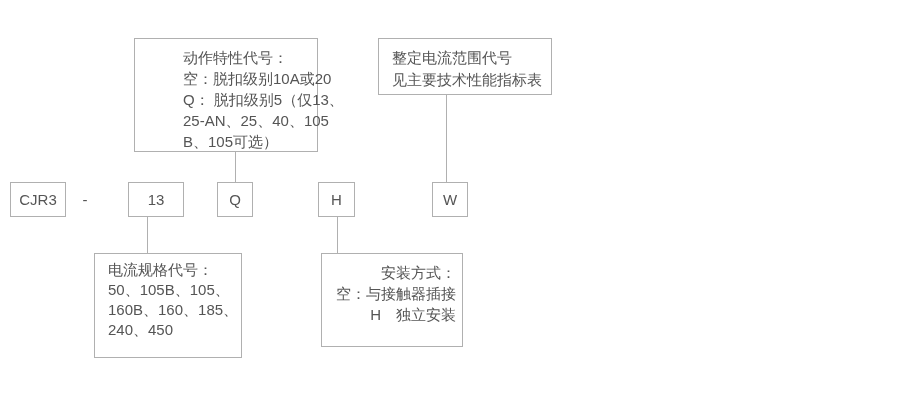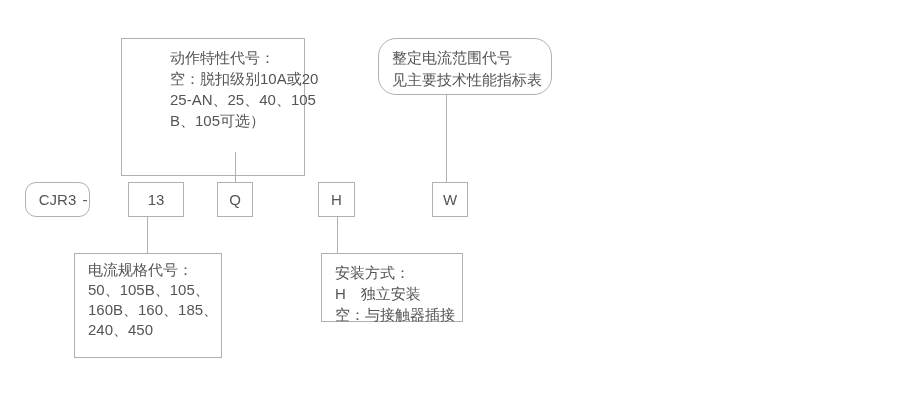--- a/index.html
+++ b/index.html
@@ -56,33 +56,34 @@
     position: absolute;
     width: 1px;
     background: #b0b0b0;
   }
 </style>
 </head>
 <body>
 
 <div class="canvas">
 
-  <div class="box callout callout-action" style="left:121px; top:38px; width:184px; height:138px;padding-left:48px;">
+  <div class="box callout callout-action" style="left:134px; top:38px; width:184px; height:114px;padding-left:48px;">
     <span class="line">动作特性代号：</span>
     <span class="line">空：脱扣级别10A或20</span>
+    <span class="line">Q： 脱扣级别5（仅13、</span>
     <span class="line">25-AN、25、40、105</span>
     <span class="line">B、105可选）</span>
   </div>
 
-  <div class="box callout callout-range" style="left:378px; top:38px; width:174px; height:57px;border-radius:18px;">
+  <div class="box callout callout-range" style="left:378px; top:38px; width:174px; height:57px;">
     <span class="line">整定电流范围代号</span>
     <span class="line">见主要技术性能指标表</span>
   </div>
 
-  <div class="box code-box" style="left:25px; width:65px;border-radius:11px;">
+  <div class="box code-box" style="left:10px; width:56px;">
     <span>CJR3</span>
   </div>
 
   <div class="dash" style="left:79px; width:12px;">-</div>
 
   <div class="box code-box" style="left:128px; width:56px;">
     <span>13</span>
   </div>
 
   <div class="box code-box" style="left:217px; width:36px;">
@@ -90,31 +91,31 @@
   </div>
 
   <div class="box code-box" style="left:318px; width:37px;">
     <span>H</span>
   </div>
 
   <div class="box code-box" style="left:432px; width:36px;">
     <span>W</span>
   </div>
 
-  <div class="box callout callout-spec" style="left:74px; top:253px; width:148px; height:105px; padding-top:6px;">
+  <div class="box callout callout-spec" style="left:94px; top:253px; width:148px; height:105px; padding-top:6px;">
     <span class="line">电流规格代号：</span>
     <span class="line">50、105B、105、</span>
     <span class="line">160B、160、185、</span>
     <span class="line">240、450</span>
   </div>
 
-  <div class="box callout callout-mount" style="left:321px; top:253px; width:142px; height:69px;">
+  <div class="box callout callout-mount" style="left:321px; top:253px; width:142px; height:94px;text-align:right;">
     <span class="line">安装方式：</span>
+    <span class="line">空：与接触器插接</span>
     <span class="line">H　独立安装</span>
-    <span class="line">空：与接触器插接</span>
   </div>
 
   <div class="connector" style="left:235px; top:152px; height:30px;"></div>
   <div class="connector" style="left:446px; top:95px; height:87px;"></div>
   <div class="connector" style="left:147px; top:217px; height:36px;"></div>
   <div class="connector" style="left:337px; top:217px; height:36px;"></div>
 
 </div>
 
 </body></html>

